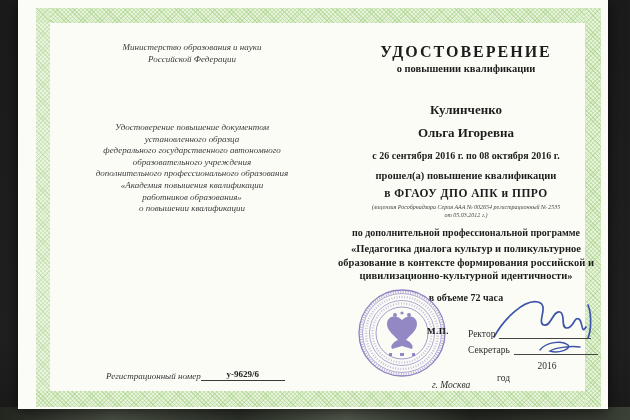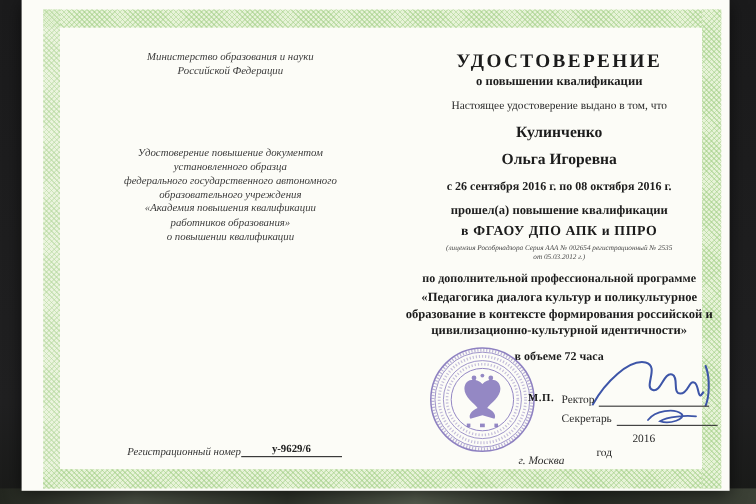--- a/index.html
+++ b/index.html
@@ -37,29 +37,29 @@
   .rsurname{left:312px;top:102px;width:272px;font-size:13px;color:#1c1c1c;}
   .rname{left:312px;top:125px;width:272px;font-size:13px;color:#1c1c1c;}
   .rdates{left:312px;top:150px;width:272px;font-size:10px;color:#1c1c1c;}
   .rpassed{left:312px;top:170px;width:272px;font-size:10.5px;color:#1c1c1c;}
   .rinst{left:312px;top:187px;width:272px;font-size:11.5px;letter-spacing:.5px;color:#1c1c1c;}
   .rlic{left:312px;top:203px;width:272px;font-size:6px;line-height:8px;color:#444;}
   .rprogintro{left:312px;top:227px;width:272px;font-size:10px;color:#1c1c1c;}
   .rprog{left:308px;top:242px;width:280px;font-size:10.5px;line-height:13.5px;color:#1c1c1c;}
   .rvol{left:312px;top:292px;width:272px;font-size:10px;color:#1c1c1c;}
   .stamp{left:338px;top:287px;width:92px;height:92px;}
-  .mp{left:386px;top:326px;font-size:9px;color:#1a1a1a;letter-spacing:.5px;padding-left:36px;}
+  .mp{left:373px;top:326px;font-size:9px;color:#1a1a1a;letter-spacing:.5px;padding-left:36px;}
   .sigrow{font-size:9.5px;color:#2c2c2c;}
   .rector-row{left:450px;top:328px;}
   .secretary-row{left:450px;top:344px;}
   .sig-line{display:inline-block;border-bottom:1px solid #444;height:10px;vertical-align:bottom;margin-left:4px;}
   .rl1{width:92px;}
   .rl2{width:84px;}
   .sigs{left:462px;top:297px;width:128px;height:62px;}
-  .year-val{left:509px;top:361px;width:40px;font-size:9.5px;color:#2c2c2c;}
+  .year-val{left:509px;top:361px;width:40px;font-size:9.5px;color:#2c2c2c;text-align:center;}
   .city{left:414px;top:380px;font-size:9.5px;color:#2c2c2c;font-style:italic;}
   .year-lbl{left:479px;top:373px;font-size:9.5px;color:#2c2c2c;}
 </style>
 </head>
 <body>
 
 <div id="stage">
   <div class="table-band"></div>
 
   <div class="paper">
@@ -71,32 +71,32 @@
     <div class="abs ministry ctr it">
       <div>Министерство образования и науки</div>
       <div>Российской Федерации</div>
     </div>
 
     <div class="abs about ctr it">
       <div>Удостоверение повышение документом</div>
       <div>установленного образца</div>
       <div>федерального государственного автономного</div>
       <div>образовательного учреждения</div>
+      <div>дополнительного профессионального образования</div>
       <div>«Академия повышения квалификации</div>
       <div>работников образования»</div>
       <div>о повышении квалификации</div>
     </div>
 
     <div class="abs reg it">
       <span>Регистрационный номер</span><span class="reg-line">у-9629/6</span>
     </div>
 
     <div class="abs rtitle ctr b">УДОСТОВЕРЕНИЕ</div>
     <div class="abs rsub ctr b">о повышении квалификации</div>
-    <div class="abs rintro ctr">Настоящее удостоверение выдано в том, что</div>
     <div class="abs rsurname ctr b">Кулинченко</div>
     <div class="abs rname ctr b">Ольга Игоревна</div>
     <div class="abs rdates ctr b">с 26 сентября 2016 г.  по 08 октября 2016 г.</div>
     <div class="abs rpassed ctr b">прошел(а) повышение квалификации</div>
     <div class="abs rinst ctr b">в ФГАОУ ДПО АПК и ППРО</div>
     <div class="abs rlic ctr it">
       <div>(лицензия Рособрнадзора Серия ААА № 002654 регистрационный № 2535</div>
       <div>от 05.03.2012 г.)</div>
     </div>
     <div class="abs rprogintro ctr b">по дополнительной профессиональной программе</div>

